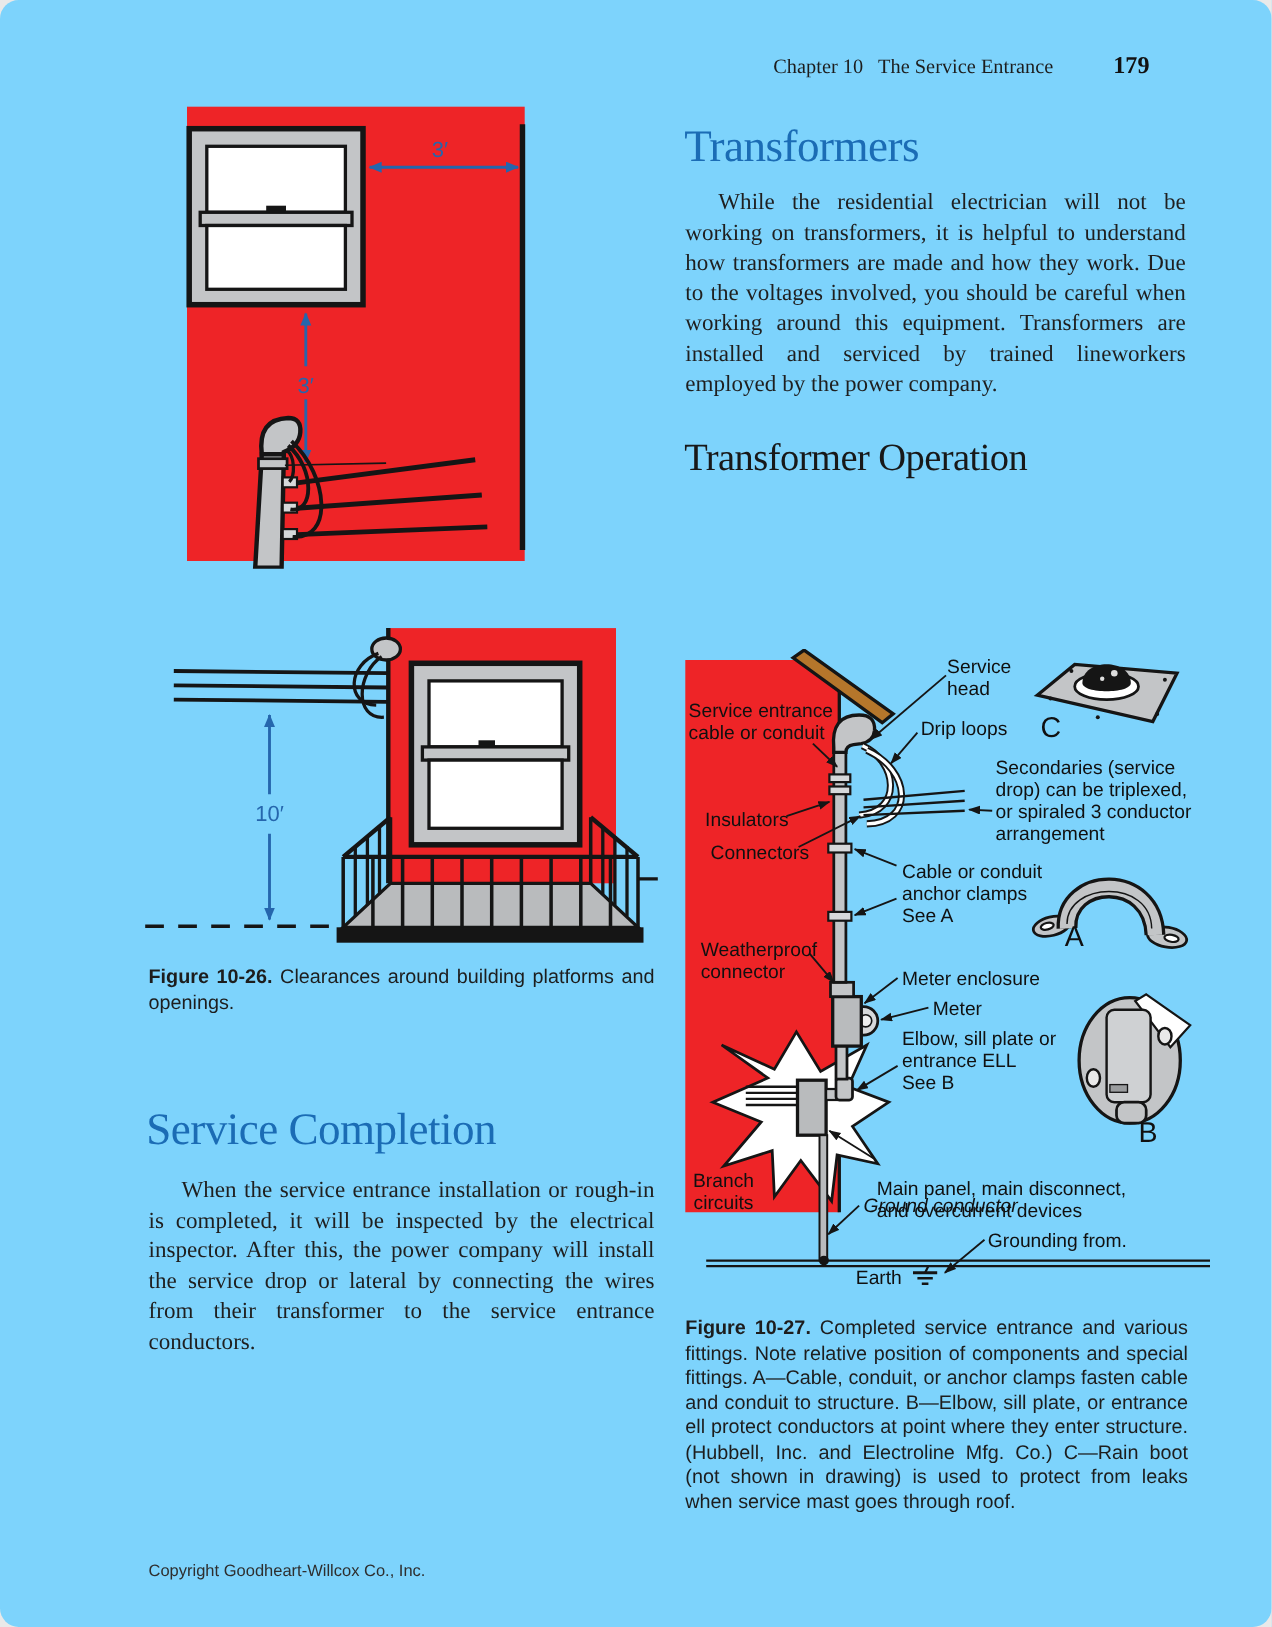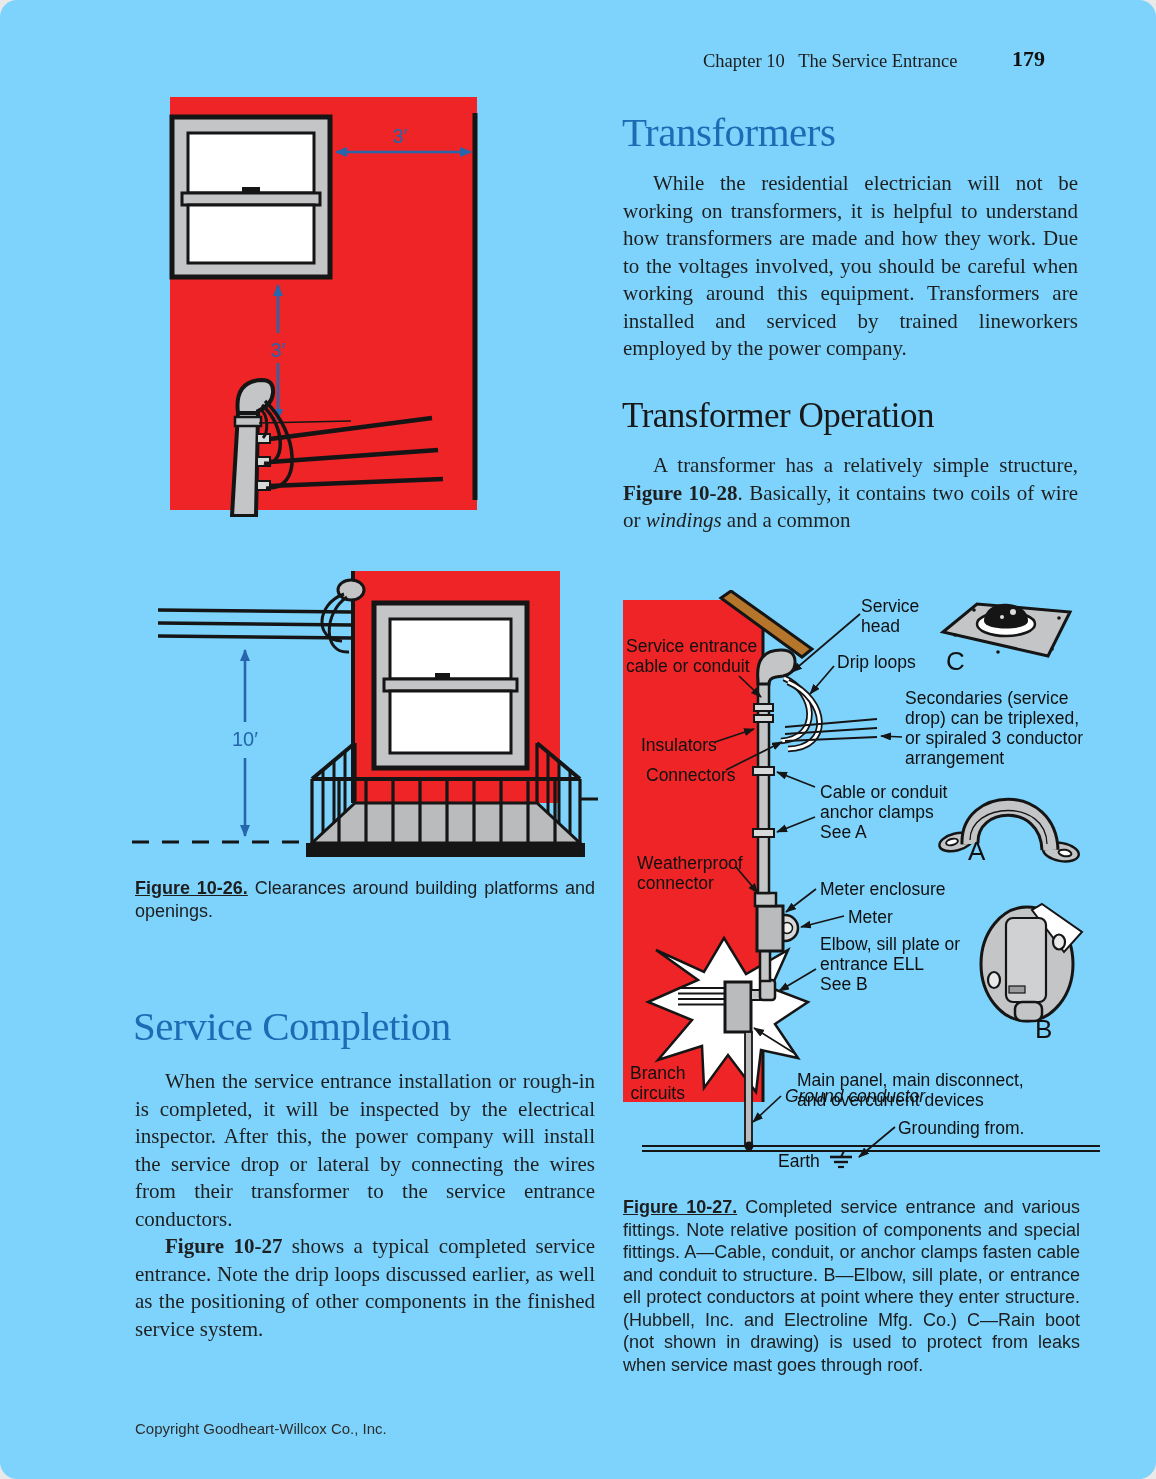--- a/index.html
+++ b/index.html
@@ -7,21 +7,21 @@
         font-family:"Liberation Serif",serif;overflow:hidden;border-radius:17px;}
   .abs{position:absolute;}
   .body-text{font-size:21px;line-height:27.5px;color:#1f1f1f;text-align:justify;}
   .indent{text-indent:30px;}
   .bb{font-weight:bold;}
   .ii{font-style:italic;}
   .head1{font-size:41px;color:#1b6cb5;letter-spacing:-0.5px;}
   .head2{font-size:35px;color:#181818;letter-spacing:-0.5px;}
   .caption{font-family:"Liberation Sans",sans-serif;font-size:18px;line-height:22.5px;
            color:#1d1d1d;text-align:justify;}
-  .caption .cap-label{font-weight:bold;text-decoration:underline;}
+  .caption .cap-label{font-weight:bold;}
   .fig-label{font-family:"Liberation Sans",sans-serif;font-size:17.5px;line-height:20px;
              color:#101010;white-space:pre-line;}
   .fig-letter{font-family:"Liberation Sans",sans-serif;font-size:26px;color:#101010;}
   .header-chapter{font-size:18.5px;color:#1d1d1d;white-space:pre;}
   .page-num{font-size:22px;font-weight:bold;color:#111;}
   .footer-text{font-family:"Liberation Sans",sans-serif;font-size:15px;color:#2e2e2e;}
 </style>
 </head>
 <body>
 
@@ -70,23 +70,20 @@
         <path d="M99,306 C133,338 137,396 100,393" fill="none" stroke="#151515" stroke-width="3.5"></path>
         <path d="M94,314 C103,320 102,338 97,343" fill="none" stroke="#151515" stroke-width="3"></path>
       </g>
     </svg>
   </div>
 
   <div class="abs head1" style="left:622px;top:108px;">Transformers</div>
   <div class="abs body-text indent" style="left:623px;top:170px;width:455px;">While the residential electrician will not be working on transformers, it is helpful to understand how transformers are made and how they work. Due to the voltages involved, you should be careful when working around this equipment. Transformers are installed and serviced by trained lineworkers employed by the power company.</div>
 
   <div class="abs head2" style="left:622px;top:396px;">Transformer Operation</div>
-  <div class="abs body-text indent" style="left:623px;top:452px;width:455px;">
-    <span>A transformer has a relatively simple structure, </span><span class="bb">Figure 10-28</span><span>. Basically, it contains two coils of wire or </span><span class="ii">windings</span><span> and a common</span>
-  </div>
 
   <div class="abs" style="left:130px;top:562px;width:470px;height:300px;">
     <svg width="470" height="300" viewBox="0 0 470 300">
       <defs>
         <marker id="ba2" markerWidth="14" markerHeight="12" refX="11" refY="5" orient="auto-start-reverse" markerUnits="userSpaceOnUse">
           <path d="M0,0 L12,5 L0,10 Z" fill="#2566ad"></path>
         </marker>
       </defs>
       <rect x="223" y="9" width="207" height="232" fill="#ee2427"></rect>
       <line x1="223" y1="9" x2="223" y2="241" stroke="#151515" stroke-width="4"></line>
@@ -140,23 +137,20 @@
       </g>
     </svg>
   </div>
 
   <div class="abs caption" style="left:135px;top:877px;width:460px;">
     <span class="cap-label">Figure 10-26.</span><span> Clearances around building platforms and openings.</span>
   </div>
 
   <div class="abs head1" style="left:133px;top:1002px;">Service Completion</div>
   <div class="abs body-text indent" style="left:135px;top:1068px;width:460px;">When the service entrance installation or rough-in is completed, it will be inspected by the electrical inspector. After this, the power company will install the service drop or lateral by connecting the wires from their transformer to the service entrance conductors.</div>
-  <div class="abs body-text indent" style="left:135px;top:1233px;width:460px;">
-    <span class="bb">Figure 10-27</span><span> shows a typical completed service entrance. Note the drip loops discussed earlier, as well as the positioning of other components in the finished service system.</span>
-  </div>
 
   <div class="abs" style="left:618px;top:590px;width:498px;height:592px;">
     <svg class="abs" style="left:0;top:0;" width="498" height="592" viewBox="0 0 498 592">
       <defs>
         <marker id="ah" markerWidth="13" markerHeight="11" refX="10" refY="4" orient="auto" markerUnits="userSpaceOnUse">
           <path d="M0,0 L11,4 L0,8 Z" fill="#151515"></path>
         </marker>
       </defs>
       <polygon points="5,10 105,10 145,38 145,512 5,512" fill="#ee2427"></polygon>
       <polygon points="103,8 113,1 194,59 184,67" fill="#b5762b" stroke="#151515" stroke-width="3"></polygon>

